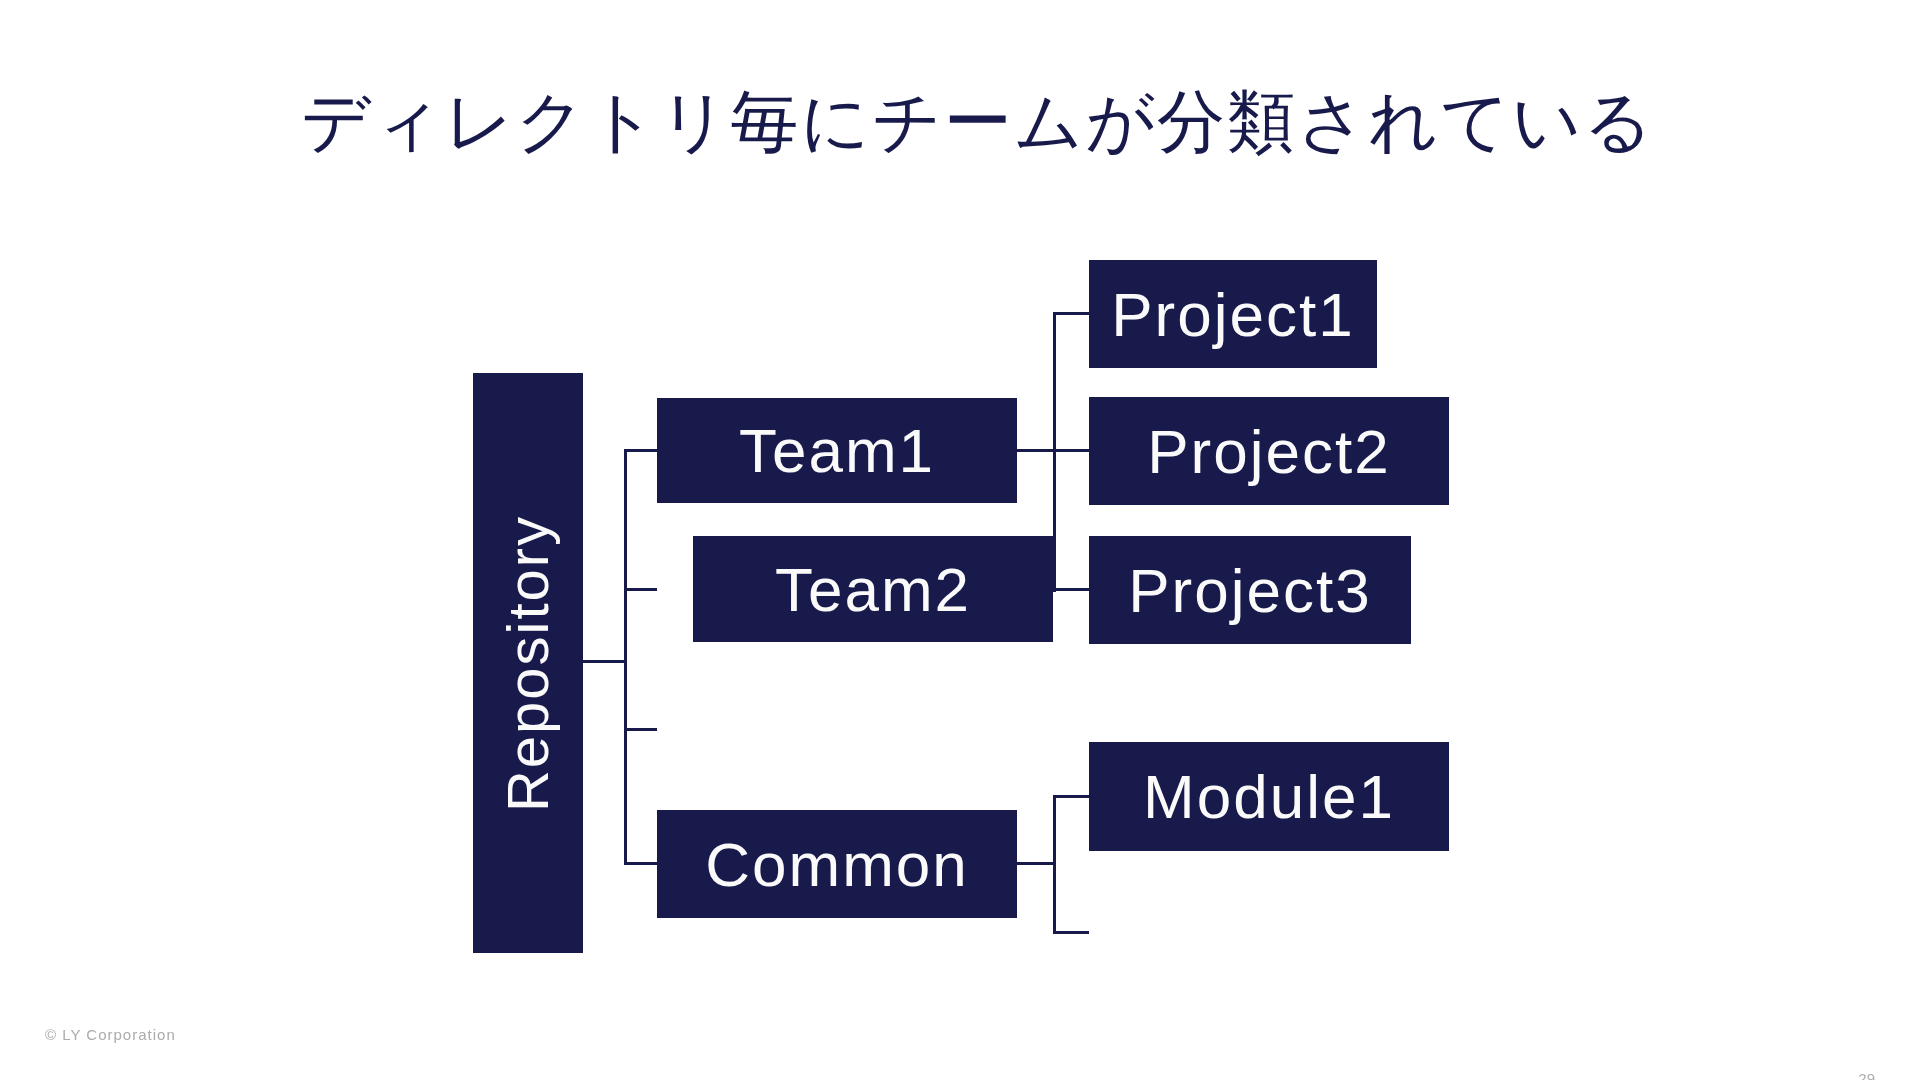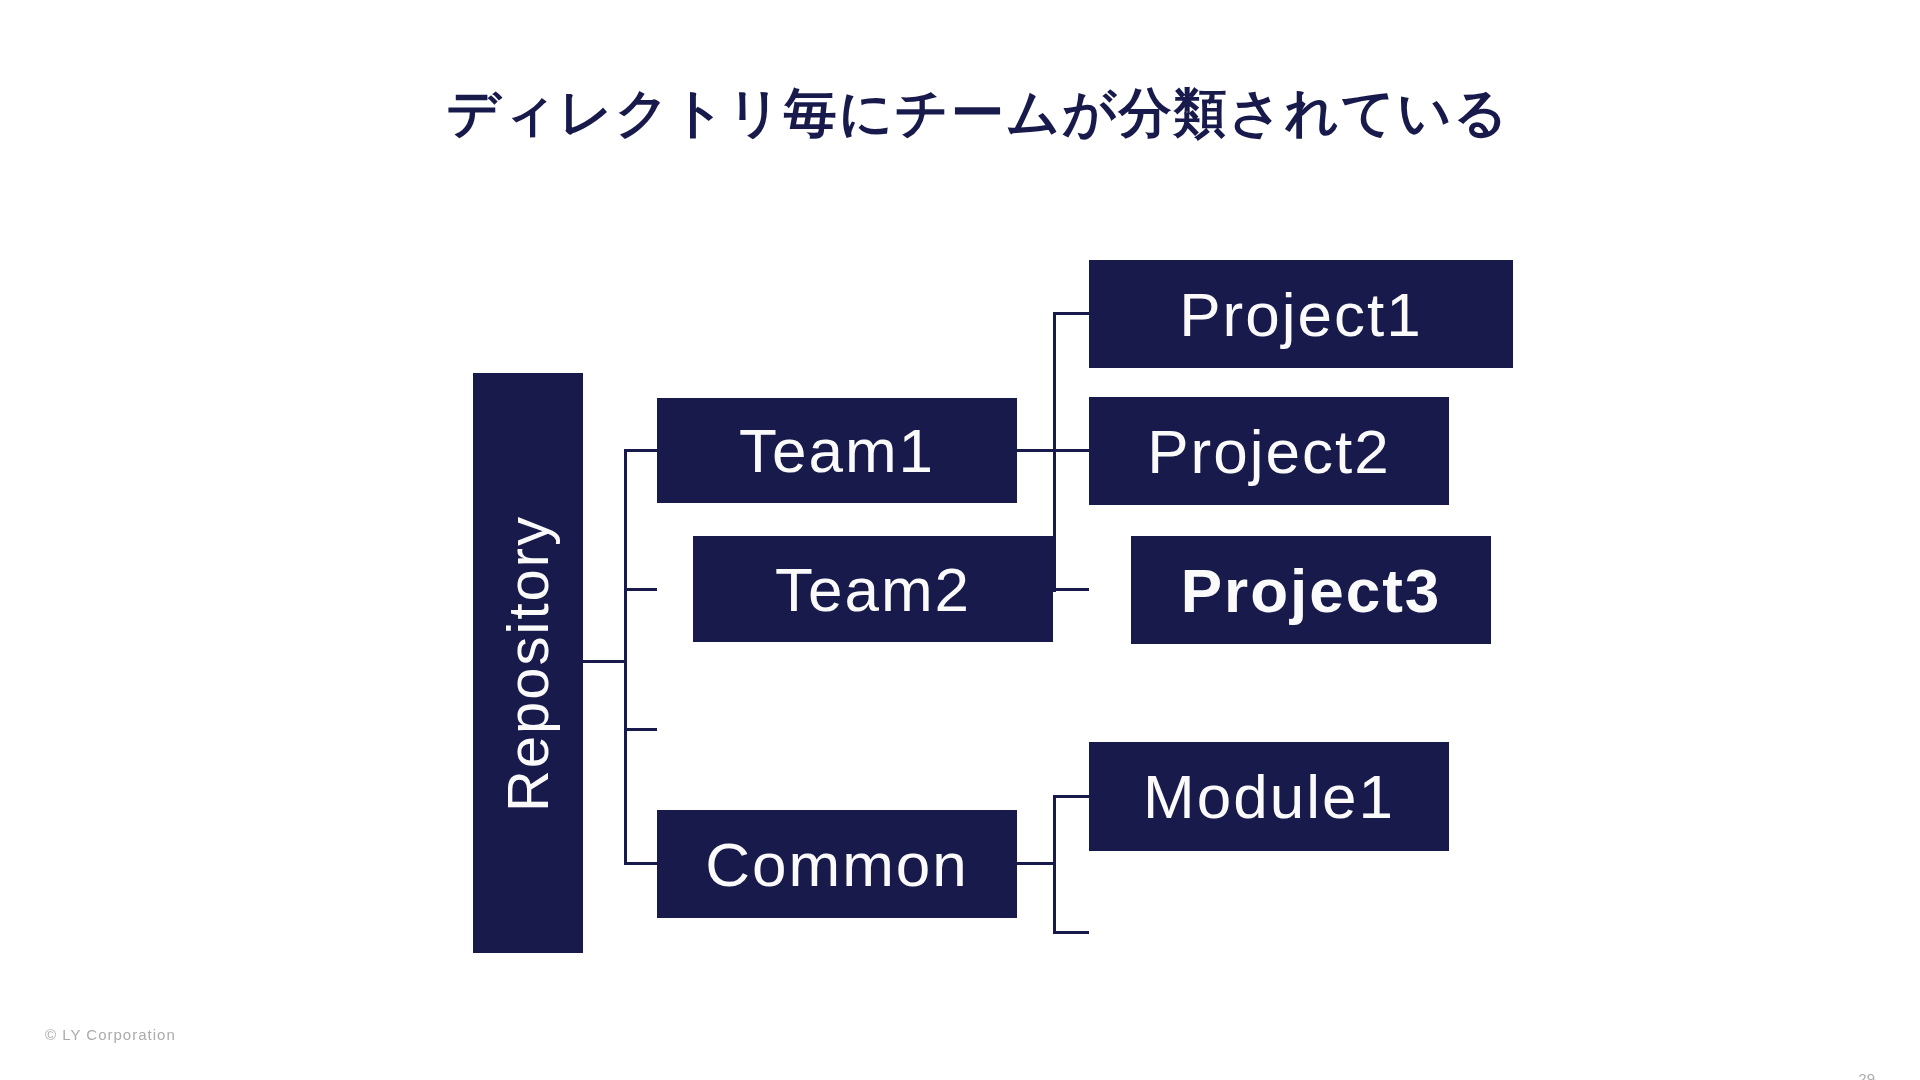--- a/index.html
+++ b/index.html
@@ -13,22 +13,22 @@
     background:#FFFFFF;
     font-family:"Liberation Sans", sans-serif;
     position:relative;
     overflow:hidden;
   }
   .slide{position:absolute;left:0;top:0;width:1920px;height:1080px;}
   .title{
     position:absolute;
     left:0; right:0; top:84px;
     text-align:center;
-    font-size:53px;
-    font-weight:bold;
+    font-size:68px;
+    font-weight:normal;
     letter-spacing:2px;
     color:var(--navy);
     line-height:1.1;
     white-space:nowrap;
     padding-left:36px;
   }
   .node{
     position:absolute;
     background:var(--navy);
     color:var(--box-text);
@@ -63,23 +63,23 @@
     color:var(--footer);
     margin-top:44px;
   }
 
   
   #node-repository{left:473px; top:373px; width:110px; height:580px;}
   #node-team1    {left:657px; top:398px; width:360px; height:105px;}
   #node-team2    {left:657px; top:536px; width:360px; height:106px;margin-left:36px;}
   #node-team3    {left:657px; top:677px; width:360px; height:106px;}
   #node-common   {left:657px; top:810px; width:360px; height:108px;}
-  #node-project1 {left:1089px; top:260px; width:424px; height:108px;}
+  #node-project1 {left:1089px; top:260px; width:288px; height:108px;}
   #node-project2 {left:1089px; top:397px; width:360px; height:108px;}
-  #node-project3 {left:1131px; top:536px; width:360px; height:108px;font-weight:bold;}
+  #node-project3 {left:1089px; top:536px; width:322px; height:108px;}
   #node-module1  {left:1089px; top:742px; width:360px; height:109px;}
   #node-module2  {left:1089px; top:878px; width:360px; height:109px;}
 
   
   #conn-repo-stub     {left:583px;  top:660px; width:41px;  height:3px;}
   #conn-trunk-teams   {left:624px;  top:449px; width:3px;   height:416px;}
   #conn-stub-team1    {left:624px;  top:449px; width:33px;  height:3px;}
   #conn-stub-team2    {left:624px;  top:588px; width:33px;  height:3px;}
   #conn-stub-team3    {left:624px;  top:728px; width:33px;  height:3px;}
   #conn-stub-common   {left:624px;  top:862px; width:33px;  height:3px;}

